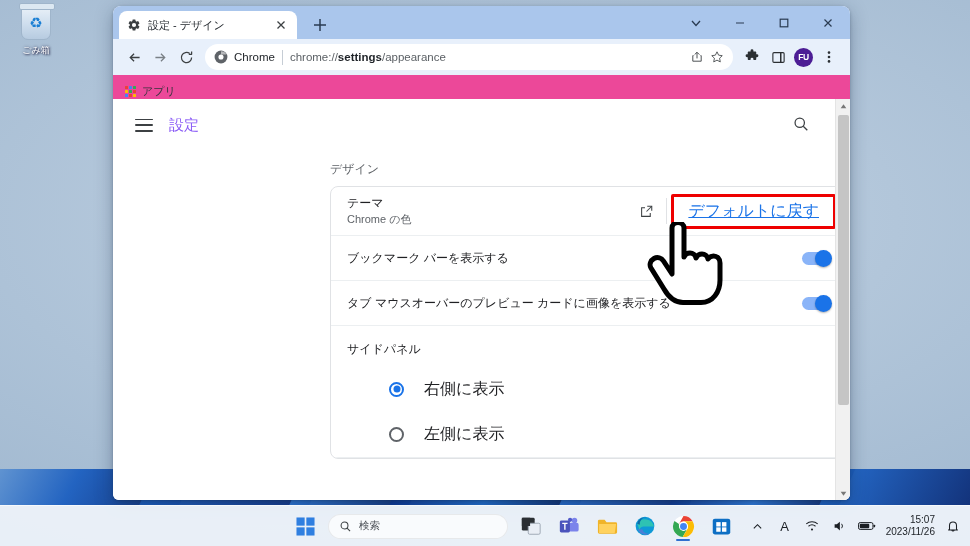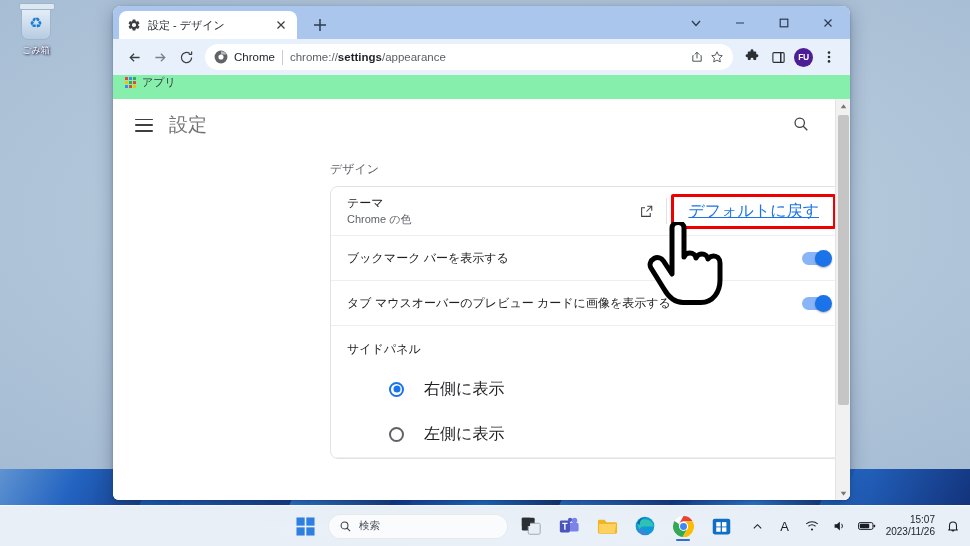--- a/index.html
+++ b/index.html
@@ -98,32 +98,32 @@
   #omnibox .tail { flex:1; }
   #omnibox .oicon { width:20px; height:20px; flex:0 0 20px; display:flex;align-items:center;justify-content:center;}
 
   #avatar {
     width:19px; height:19px; border-radius:50%; background:#4c1d95;
     color:#fff; font-size:8.5px; display:flex; align-items:center; justify-content:center;
     font-weight:700; letter-spacing:-.3px; flex:0 0 19px; margin:0 3px;
   }
 
   
-  #bookmarks { height:24px; background:#86efac; display:flex; align-items:flex-start; padding:0 12px; }
+  #bookmarks { height:24px; background:#ec4899; display:flex; align-items:flex-end; padding:0 12px; }
   #bookmarks .bm { display:flex; align-items:center; gap:6px; font-size:11px; color:#30343a; }
   .appsgrid { width:11px; height:11px; display:grid; grid-template-columns:repeat(3,3px);
     grid-template-rows:repeat(3,3px); gap:1px; }
   .appsgrid i { display:block; width:3px; height:3px; border-radius:.5px; }
 
   
   #page { position:relative; height:401px; background:#fff; overflow:hidden; }
   #page-head { height:52px; display:flex; align-items:center; padding:0 22px; }
   .hamburger { width:18px; height:13px; display:flex; flex-direction:column; justify-content:space-between; }
   .hamburger i { display:block; height:1.6px; background:#3c4043; border-radius:1px; }
-  #page-title { font-size:19px; color:#737373; margin-left:16px; }
+  #page-title { font-size:15px; color:#8b5cf6; margin-left:16px; }
   #page-search { position:absolute; right:36px; top:16px; width:22px; height:22px; }
 
   #content { padding:0 0 0 0; }
   #section-title { font-size:12px; color:#5f6368; margin:10px 0 8px 217px; }
   #card {
     margin-left:217px; width:517px; border:1px solid #e0e2e5; border-radius:8px;
     background:#fff; overflow:hidden;
   }
   .row {
     display:flex; align-items:center; min-height:45px; padding:8px 16px;

